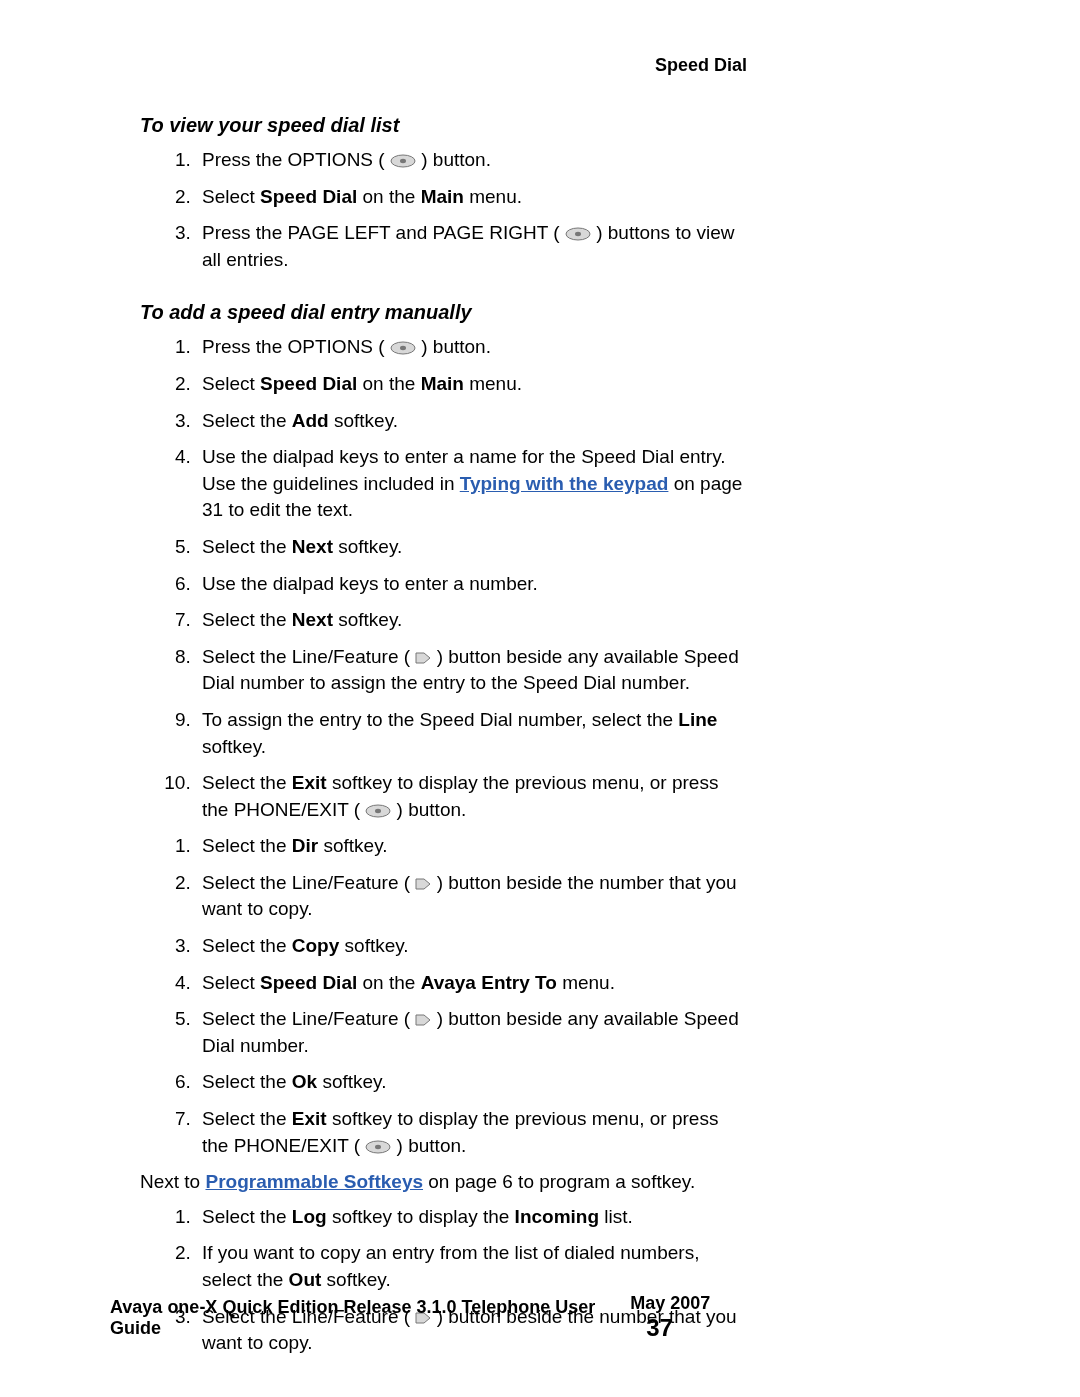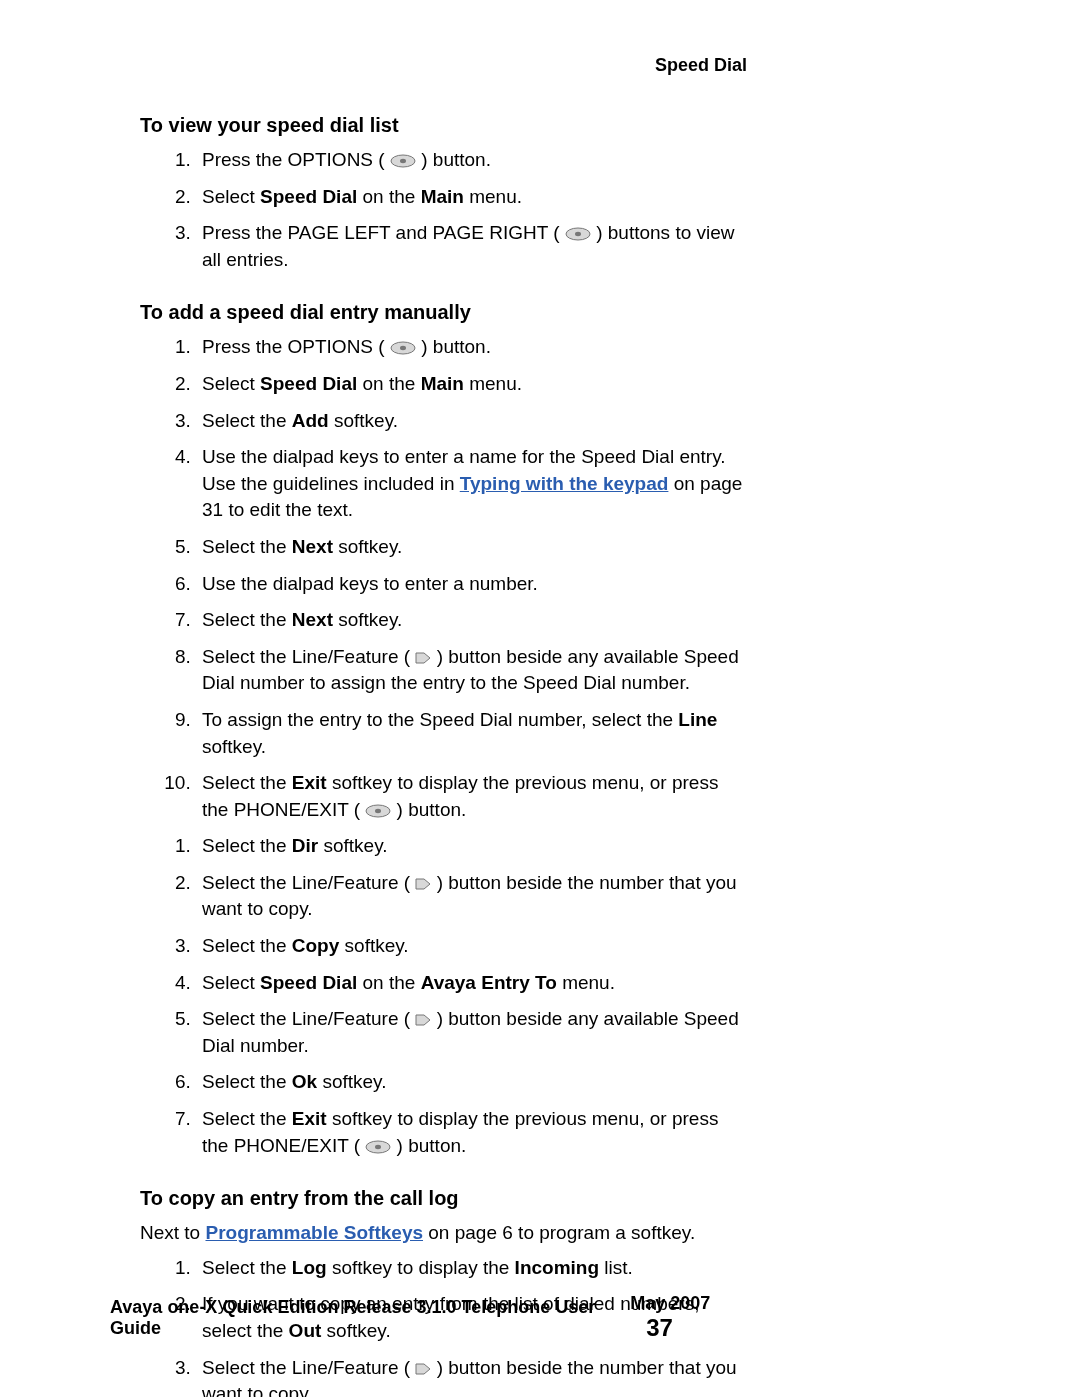--- a/index.html
+++ b/index.html
@@ -19,20 +19,21 @@
   .header-right {
     text-align: right;
     font-size: 18px;
     font-weight: bold;
     margin-bottom: 38px;
   }
   h3.section {
     font-size: 20px;
     font-weight: bold;
     margin: 28px 0 10px 0;
+    font-style: italic;
   }
   p.intro {
     font-size: 19px;
     margin: 6px 0 8px 0;
     line-height: 1.4;
   }
   ol {
     margin: 4px;
     padding-left: 52px;
     font-size: 19px;
@@ -196,21 +197,20 @@
       <span class="icon">
         <svg width="26" height="14" viewBox="0 0 26 14">
           <ellipse cx="13" cy="7" rx="12" ry="6" fill="#d8d8d8" stroke="#777"></ellipse>
           <ellipse cx="13" cy="7" rx="3" ry="2.2" fill="#777"></ellipse>
         </svg>
       </span>
       <span> ) button.</span>
     </li>
   </ol>
 
-  <h3 class="section">To copy an entry from the call log</h3>
   <p class="intro">
     <span>Next to  </span><a href="#" class="link">Programmable Softkeys</a><span> on page 6 to program a softkey.</span>
   </p>
   <ol>
     <li>
       <span>Select the </span><span class="b">Log</span><span> softkey to display the </span><span class="b">Incoming</span><span> list.</span>
     </li>
     <li>
       <span>If you want to copy an entry from the list of dialed numbers, select the </span><span class="b">Out</span><span> softkey.</span>
     </li>

